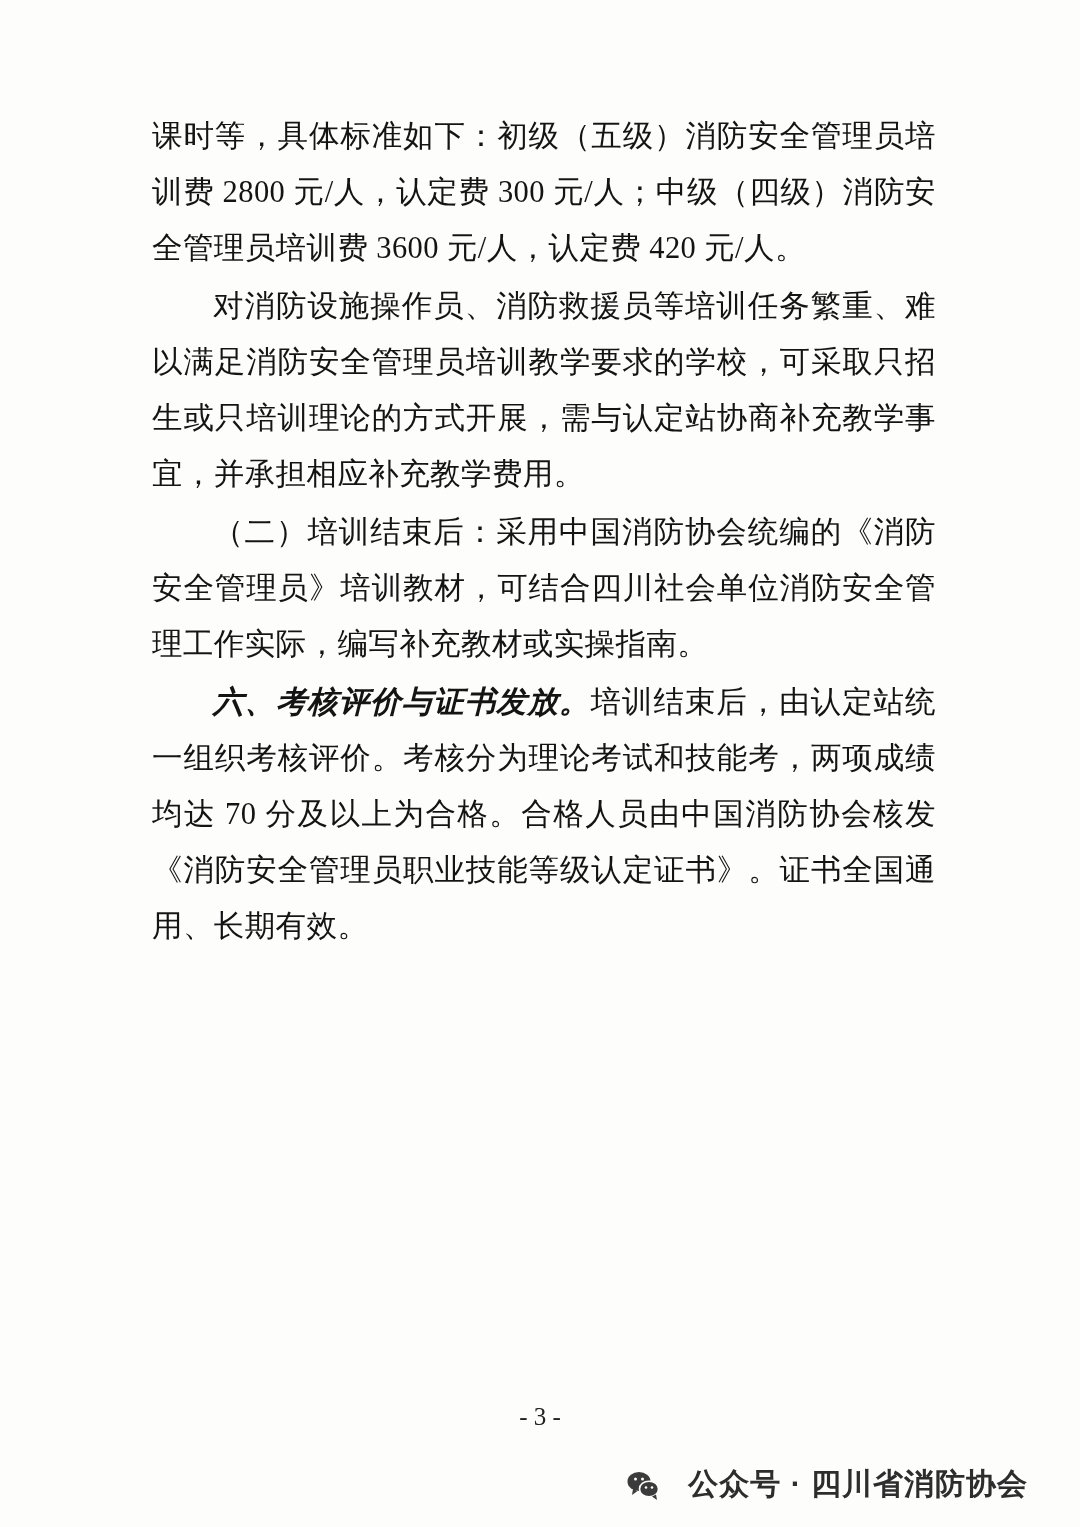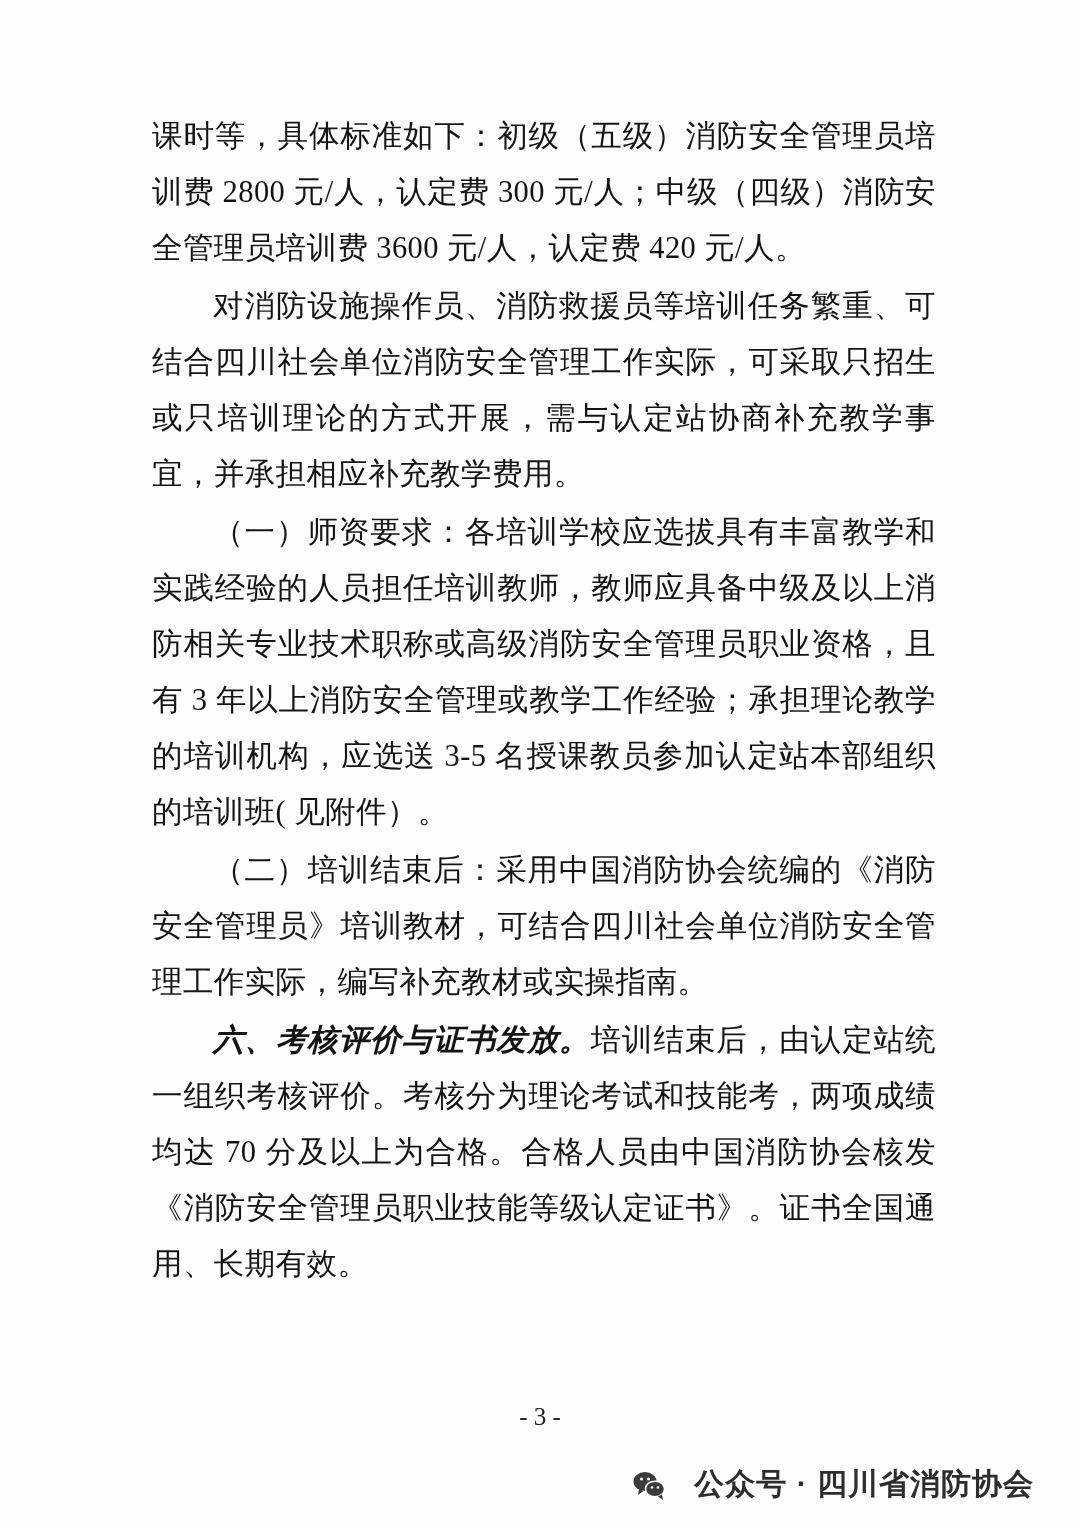--- a/index.html
+++ b/index.html
@@ -54,21 +54,21 @@
     bottom: 96px;
     left: 0;
     width: 1080px;
     text-align: center;
     font-size: 25px;
     color: #222;
     font-family: "Liberation Serif", serif;
   }
   .watermark {
     position: absolute;
-    right: 90px;
+    right: 96px;
     bottom: 22px;
     display: flex;
     align-items: center;
     gap: 28px;
     color: #3b3b3b;
   }
   .wm-logo {
     width: 34px;
     height: 34px;
     position: relative;
@@ -92,24 +92,23 @@
 </style>
 </head>
 <body>
 
 <div class="page">
 
   <div class="content">
 
     <p class="plain">课时等，具体标准如下：初级（五级）消防安全管理员培训费 2800 元/人，认定费 300 元/人；中级（四级）消防安全管理员培训费 3600 元/人，认定费 420 元/人。</p>
 
-    <p class="indent">对消防设施操作员、消防救援员等培训任务繁重、可结合四川社会单位消防安全管理工作实际，可采取只招生或只培训理论的方式开展，需与认定站协商补充教学事宜，并承担相应补充教学费用。</p>
+    <p class="indent">对消防设施操作员、消防救援员等培训任务繁重、难以满足消防安全管理员培训教学要求的学校，可采取只招生或只培训理论的方式开展，需与认定站协商补充教学事宜，并承担相应补充教学费用。</p>
 
 
-    <p class="indent">（一）师资要求：各培训学校应选拔具有丰富教学和实践经验的人员担任培训教师，教师应具备中级及以上消防相关专业技术职称或高级消防安全管理员职业资格，且有 3 年以上消防安全管理或教学工作经验；承担理论教学的培训机构，应选送 3-5 名授课教员参加认定站本部组织的培训班( 见附件）。</p>
 
     <p class="indent">（二）培训结束后：采用中国消防协会统编的《消防安全管理员》培训教材，可结合四川社会单位消防安全管理工作实际，编写补充教材或实操指南。</p>
 
     <p class="indent"><span class="b">六、考核评价与证书发放。</span><span>培训结束后，由认定站统一组织考核评价。考核分为理论考试和技能考，两项成绩均达 70 分及以上为合格。合格人员由中国消防协会核发《消防安全管理员职业技能等级认定证书》。证书全国通用、长期有效。</span></p>
 
   </div>
 
   <div class="footer-num">- 3 -</div>
 
   <div class="watermark">

